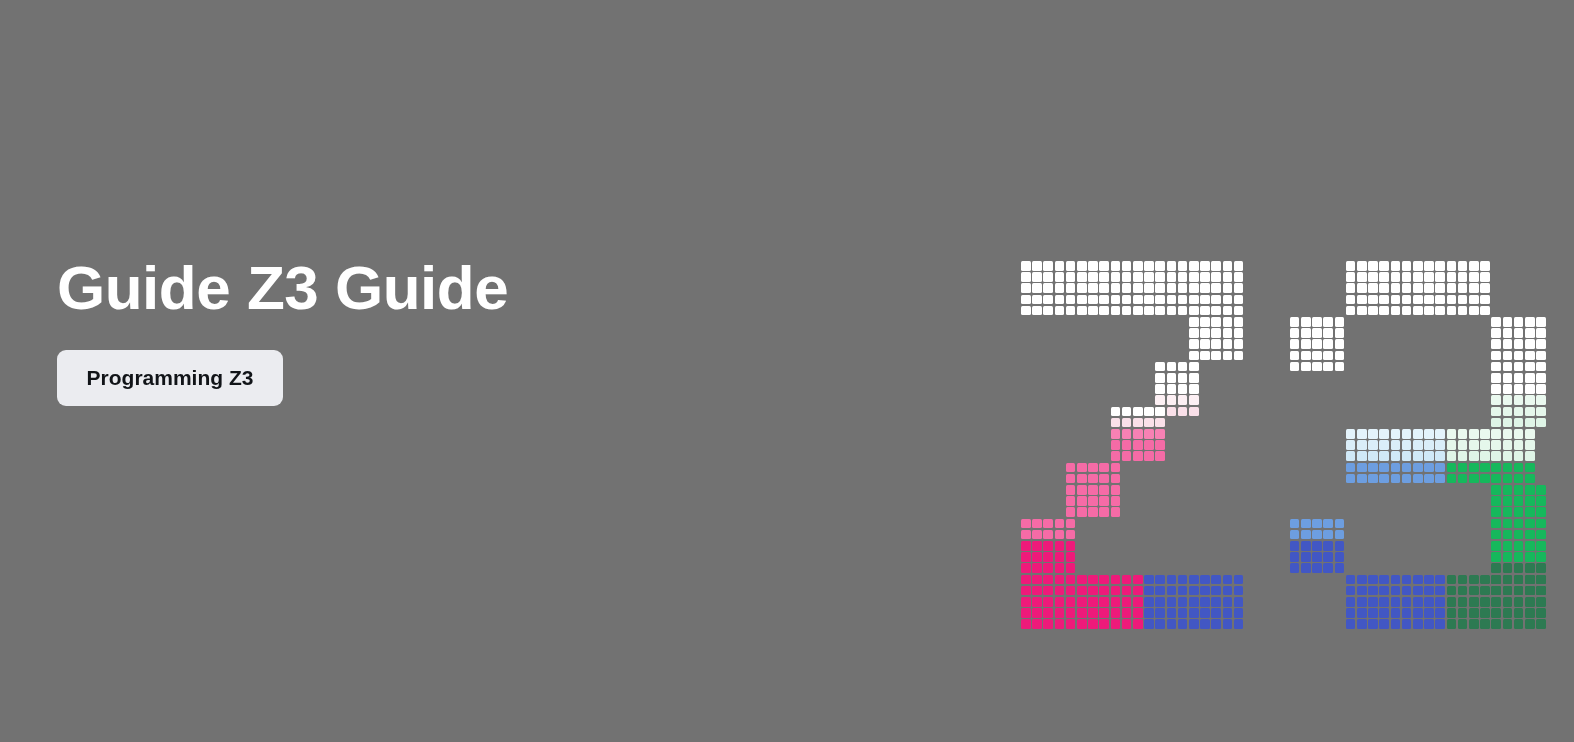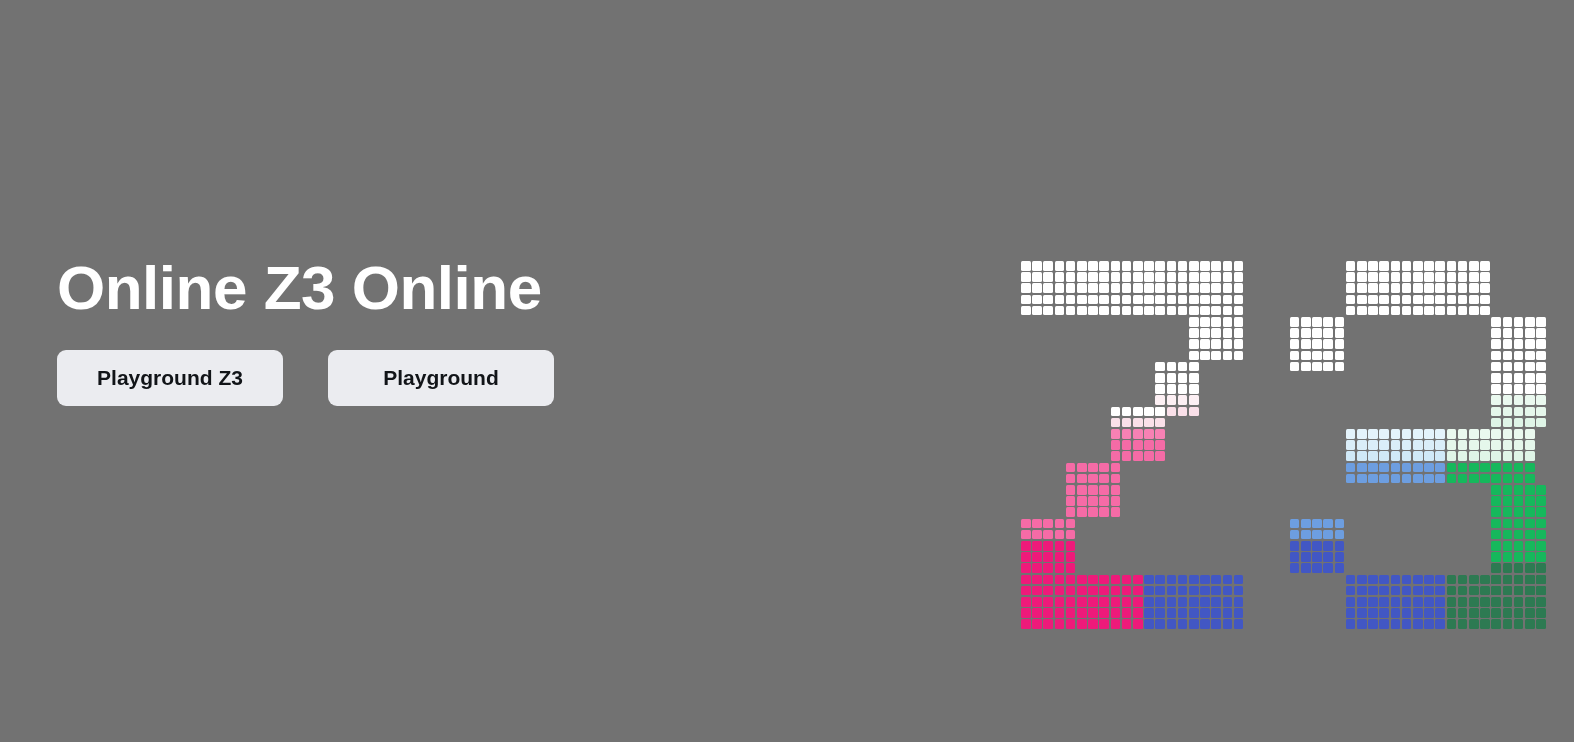--- a/index.html
+++ b/index.html
@@ -80,25 +80,24 @@
     height: 9.6px;
     border-radius: 1.5px;
   }
 </style>
 </head>
 <body>
 
 <div class="page">
 
   <div class="hero">
-    <h1 class="hero-title">Online Z3 Online</h1>
+    <h1 class="hero-title">Guide Z3 Guide</h1>
 
     <div class="button-row">
-      <button class="nav-button">Playground Z3</button>
-      <button class="nav-button">Playground</button>
+      <button class="nav-button">Programming Z3</button>
     </div>
   </div>
 
   <div id="logo-stage">
       <div class="pix" style="left: 0px; top: 0px; width: 9.6px; height: 9.6px; background: rgb(255, 255, 255);"></div>
       <div class="pix" style="left: 11.2px; top: 0px; width: 9.6px; height: 9.6px; background: rgb(255, 255, 255);"></div>
       <div class="pix" style="left: 22.4px; top: 0px; width: 9.6px; height: 9.6px; background: rgb(255, 255, 255);"></div>
       <div class="pix" style="left: 33.6px; top: 0px; width: 9.6px; height: 9.6px; background: rgb(255, 255, 255);"></div>
       <div class="pix" style="left: 44.8px; top: 0px; width: 9.6px; height: 9.6px; background: rgb(255, 255, 255);"></div>
       <div class="pix" style="left: 56px; top: 0px; width: 9.6px; height: 9.6px; background: rgb(255, 255, 255);"></div>

